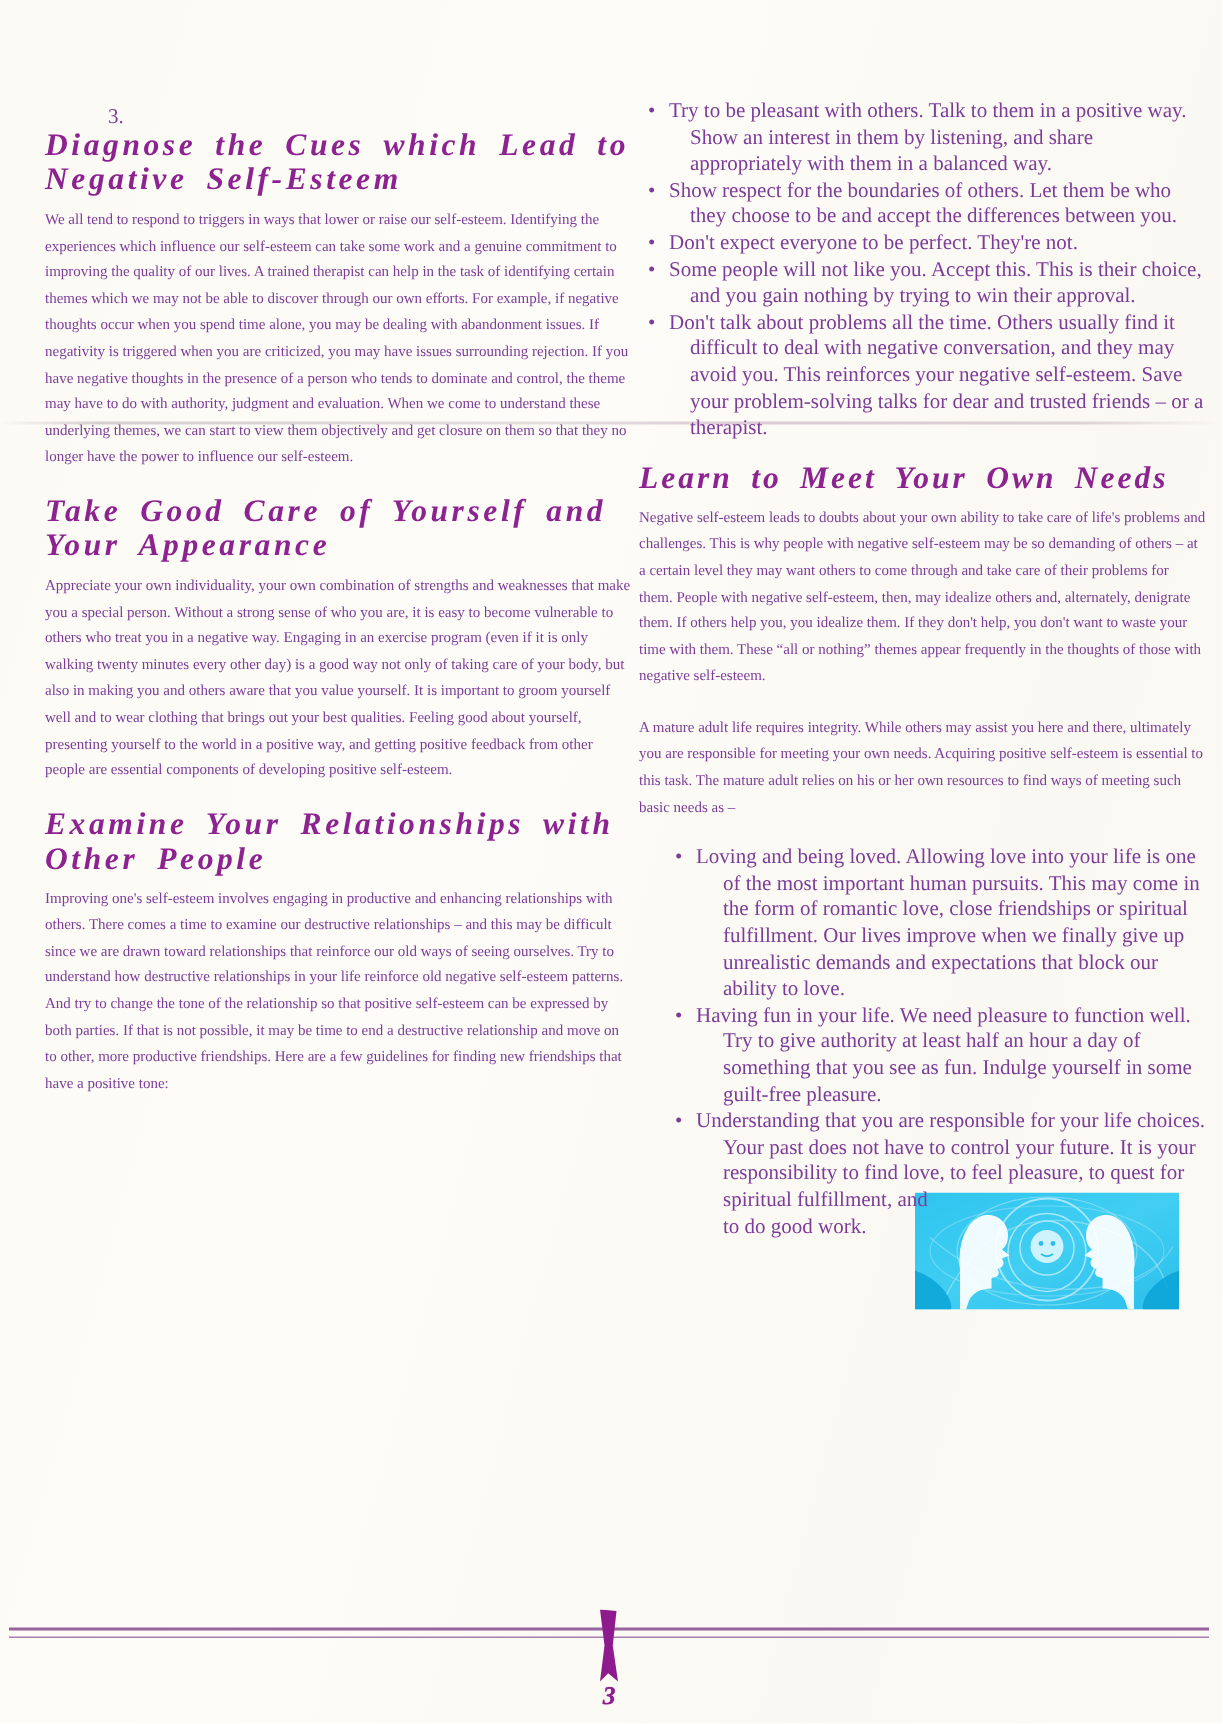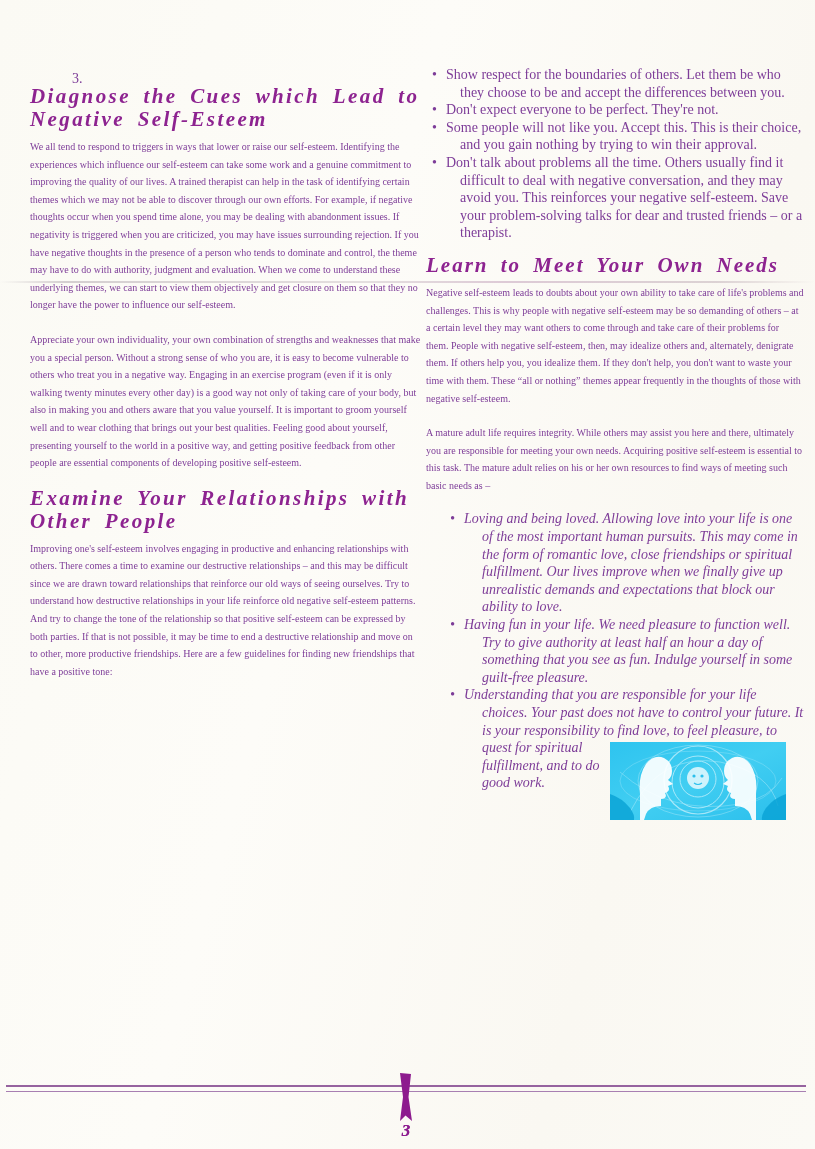--- a/index.html
+++ b/index.html
@@ -28,21 +28,21 @@
   p.para{margin:0 0 0 0;}
   p.para + p.para{margin-top:17px;}
   ul.blist{list-style:none;margin:0;padding:0;}
   ul.blist li{
     position:relative;font-size:14px;line-height:17.6px;
     padding-left:34px;text-indent:-14px;
   }
   ul.blist li::before{
     content:"\2022";position:absolute;left:6px;top:0;text-indent:0;
   }
-  ul.needs li{padding-left:56px;text-indent:-18px;font-style:italic;}
+  ul.needs li{padding-left:56px;text-indent:-18px;}
   ul.needs li::before{left:24px;}
   .artwork{
     float:right;width:176px;height:78px;margin:3px 0 2px 8px;
     shape-outside:margin-box;
   }
   .artifact-line{
     position:absolute;left:0;top:281px;width:815px;height:2px;
     background:linear-gradient(90deg,rgba(130,115,130,0) 0%,rgba(130,115,130,.32) 8%,rgba(140,120,135,.22) 45%,rgba(150,90,140,.30) 62%,rgba(140,110,130,.28) 88%,rgba(130,115,130,0) 100%);
   }
   .footer-rule{
@@ -63,28 +63,30 @@
 <div class="page">
 
   <div class="col col-left">
     <div class="numbered body-text">
       <span class="num">3.</span>
     </div>
 
     <h2 class="heading">Diagnose the Cues which Lead to Negative Self-Esteem</h2>
     <p class="para body-text">We all tend to respond to triggers in ways that lower or raise our self-esteem. Identifying the experiences which influence our self-esteem can take some work and a genuine commitment to improving the quality of our lives. A trained therapist can help in the task of identifying certain themes which we may not be able to discover through our own efforts. For example, if negative thoughts occur when you spend time alone, you may be dealing with abandonment issues. If negativity is triggered when you are criticized, you may have issues surrounding rejection. If you have negative thoughts in the presence of a person who tends to dominate and control, the theme may have to do with authority, judgment and evaluation. When we come to understand these underlying themes, we can start to view them objectively and get closure on them so that they no longer have the power to influence our self-esteem.</p>
 
+    <h2 class="heading">Take Good Care of Yourself and Your Appearance</h2>
     <p class="para body-text">Appreciate your own individuality, your own combination of strengths and weaknesses that make you a special person. Without a strong sense of who you are, it is easy to become vulnerable to others who treat you in a negative way. Engaging in an exercise program (even if it is only walking twenty minutes every other day) is a good way not only of taking care of your body, but also in making you and others aware that you value yourself. It is important to groom yourself well and to wear clothing that brings out your best qualities. Feeling good about yourself, presenting yourself to the world in a positive way, and getting positive feedback from other people are essential components of developing positive self-esteem.</p>
 
     <h2 class="heading">Examine Your Relationships with Other People</h2>
     <p class="para body-text">Improving one's self-esteem involves engaging in productive and enhancing relationships with others. There comes a time to examine our destructive relationships – and this may be difficult since we are drawn toward relationships that reinforce our old ways of seeing ourselves. Try to understand how destructive relationships in your life reinforce old negative self-esteem patterns. And try to change the tone of the relationship so that positive self-esteem can be expressed by both parties. If that is not possible, it may be time to end a destructive relationship and move on to other, more productive friendships. Here are a few guidelines for finding new friendships that have a positive tone:</p>
   </div>
 
   <div class="col col-right">
     <ul class="blist">
+      <li>Try to be pleasant with others. Talk to them in a positive way. Show an interest in them by listening, and share appropriately with them in a balanced way.</li>
       <li>Show respect for the boundaries of others. Let them be who they choose to be and accept the differences between you.</li>
       <li>Don't expect everyone to be perfect. They're not.</li>
       <li>Some people will not like you. Accept this. This is their choice, and you gain nothing by trying to win their approval.</li>
       <li>Don't talk about problems all the time. Others usually find it difficult to deal with negative conversation, and they may avoid you. This reinforces your negative self-esteem. Save your problem-solving talks for dear and trusted friends – or a therapist.</li>
     </ul>
 
     <h2 class="heading">Learn to Meet Your Own Needs</h2>
     <p class="para body-text">Negative self-esteem leads to doubts about your own ability to take care of life's problems and challenges. This is why people with negative self-esteem may be so demanding of others – at a certain level they may want others to come through and take care of their problems for them. People with negative self-esteem, then, may idealize others and, alternately, denigrate them. If others help you, you idealize them. If they don't help, you don't want to waste your time with them. These “all or nothing” themes appear frequently in the thoughts of those with negative self-esteem.</p>
     <p class="para body-text">A mature adult life requires integrity. While others may assist you here and there, ultimately you are responsible for meeting your own needs. Acquiring positive self-esteem is essential to this task. The mature adult relies on his or her own resources to find ways of meeting such basic needs as –</p>
 

